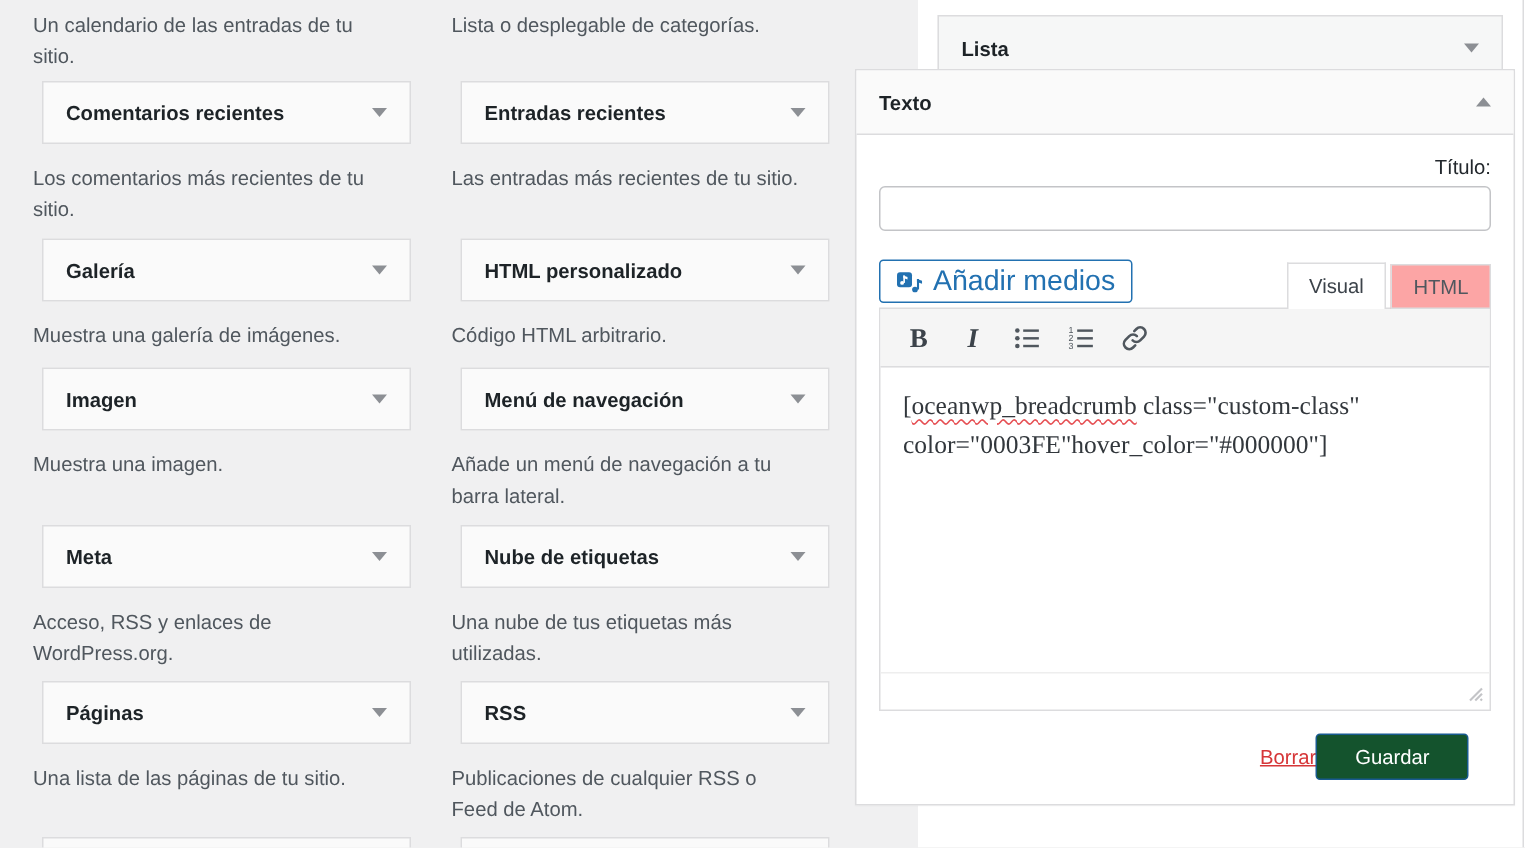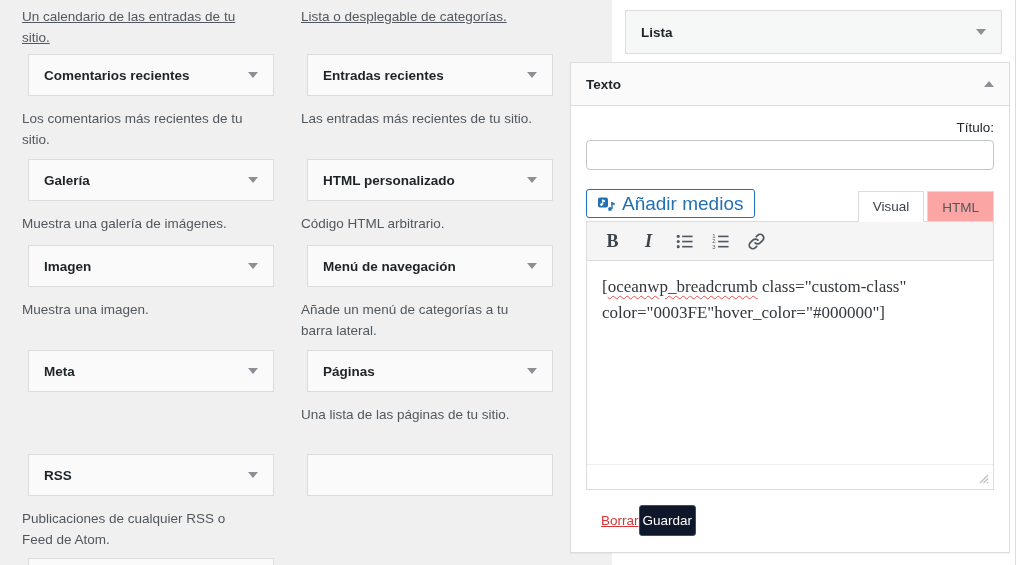--- a/index.html
+++ b/index.html
@@ -18,21 +18,21 @@
     grid-template-columns: 266px 266px;
     grid-template-rows: 54px 105px 86px 105px 104px 104px 60px;
     column-gap: 13px;
     padding-left: 8px;
   }
   .widget-cell { position: relative; }
   .widget-desc {
     font-size: 13.5px; line-height: 21px; color: #50575e;
     padding-left: 14px; max-width: 248px; margin-top: 12px;
   }
-  .intro-desc { margin-top: 6px; text-decoration: underline; }
+  .intro-desc { margin-top: 6px; }
   .widget-box {
     height: 42px; background: #fafafa; border: 1px solid #dcdcde;
     display: flex; align-items: center; justify-content: space-between;
     padding: 0 15px; cursor: pointer; margin-left: 20px;
   }
   .widget-box-title { font-size: 13.5px; font-weight: bold; color: #1d2327; }
   .arr-down { width: 0; height: 0; border-left: 5px solid transparent;
     border-right: 5px solid transparent; border-top: 6px solid #8c8f94; }
   .arr-up { width: 0; height: 0; border-left: 5px solid transparent;
     border-right: 5px solid transparent; border-bottom: 6px solid #8c8f94; }
@@ -48,21 +48,21 @@
   }
   .block-widget-box {
     position: absolute; left: 625px; top: 10px; width: 377px; height: 44px;
     background: #f6f7f7; border: 1px solid #dcdcde;
     display: flex; align-items: center; justify-content: space-between;
     padding: 0 15px; cursor: pointer;
   }
 
   
   .texto-panel {
-    position: absolute; left: 570px; top: 62px; width: 440px; height: 491px;
+    position: absolute; left: 570px; top: 46px; width: 440px; height: 491px;
     background: #fff; border: 1px solid #dcdcde;
     box-shadow: 0 1px 1px rgba(0,0,0,.04);
   }
   .texto-header {
     height: 43px; background: #fafafa; border-bottom: 1px solid #dcdcde;
     display: flex; align-items: center; justify-content: space-between;
     padding: 0 15px; cursor: pointer;
   }
   .texto-header .widget-box-title { font-size: 13.5px; }
   .texto-body { padding: 14px 15px 0 15px; }
@@ -76,21 +76,21 @@
     display: flex; justify-content: space-between; align-items: flex-end;
     margin-top: 17px; height: 34px; position: relative; z-index: 2;
   }
   .add-media-btn {
     display: inline-flex; align-items: center; gap: 7px;
     height: 29px; padding: 0 11px; margin-bottom: 3px;
     background: #fff; border: 1px solid #2271b1; border-radius: 3px;
     color: #2271b1; font-size: 19px; cursor: pointer;
     font-family: "Liberation Sans", sans-serif;
   }
-  .editor-tabs { display: flex; }
+  .editor-tabs { display: flex; align-items: flex-end; }
   .ed-tab {
     font-size: 13.5px; color: #50575e; background: #fca5a5;
     border: 1px solid #dcdcde; padding: 7px 14px 6px; margin-left: 3px;
     margin-bottom: -1px; cursor: pointer; position: relative;
     font-family: "Liberation Sans", sans-serif;
   }
   .ed-tab.active { background: #fff; border-bottom: none; padding-bottom: 8px; color: #3c434a; }
 
   .editor-frame { border: 1px solid #dcdcde; background: #fff; position: relative; z-index: 1; }
   .editor-toolbar {
@@ -114,27 +114,27 @@
     text-decoration-color: #e65054; text-decoration-thickness: 1px;
     text-underline-offset: 3px;
   }
   .editor-statusbar {
     height: 25px; display: flex; align-items: center; justify-content: flex-end;
     padding-right: 4px; border-top: 1px solid #eee;
   }
   .resize-grip { cursor: nwse-resize; display: flex; }
 
   .texto-footer {
-    display: flex; justify-content: flex-start; align-items: center;
+    display: flex; justify-content: flex-end; align-items: center;
     padding: 15px 15px 0 15px;
   }
   .borrar-link { font-size: 13.5px; color: #d63638; text-decoration: underline; cursor: pointer; }
   .guardar-btn {
-    background: #0f172a; border: 1px solid #185a8f; border-radius: 3px;
-    color: #fff; font-size: 13.5px; padding: 7px 3px; cursor: pointer;
+    background: #14532d; border: 1px solid #185a8f; border-radius: 3px;
+    color: #fff; font-size: 13.5px; padding: 7px 25px; cursor: pointer;
     font-family: "Liberation Sans", sans-serif;
   }
 </style>
 </head>
 <body>
 
 <div class="widgets-area">
 
   <div class="widget-cell">
     <div class="widget-desc intro-desc">Un calendario de las entradas de tu sitio.</div>
@@ -178,28 +178,36 @@
       <span class="widget-box-title">Imagen</span>
       <span class="arr-down"></span>
     </div>
     <div class="widget-desc">Muestra una imagen.</div>
   </div>
   <div class="widget-cell">
     <div class="widget-box">
       <span class="widget-box-title">Menú de navegación</span>
       <span class="arr-down"></span>
     </div>
-    <div class="widget-desc">Añade un menú de categorías a tu barra lateral.</div>
+    <div class="widget-desc">Añade un menú de navegación a tu barra lateral.</div>
   </div>
 
   <div class="widget-cell">
     <div class="widget-box">
       <span class="widget-box-title">Meta</span>
       <span class="arr-down"></span>
     </div>
+    <div class="widget-desc">Acceso, RSS y enlaces de WordPress.org.</div>
+  </div>
+  <div class="widget-cell">
+    <div class="widget-box">
+      <span class="widget-box-title">Nube de etiquetas</span>
+      <span class="arr-down"></span>
+    </div>
+    <div class="widget-desc">Una nube de tus etiquetas más utilizadas.</div>
   </div>
 
   <div class="widget-cell">
     <div class="widget-box">
       <span class="widget-box-title">Páginas</span>
       <span class="arr-down"></span>
     </div>
     <div class="widget-desc">Una lista de las páginas de tu sitio.</div>
   </div>
   <div class="widget-cell">

